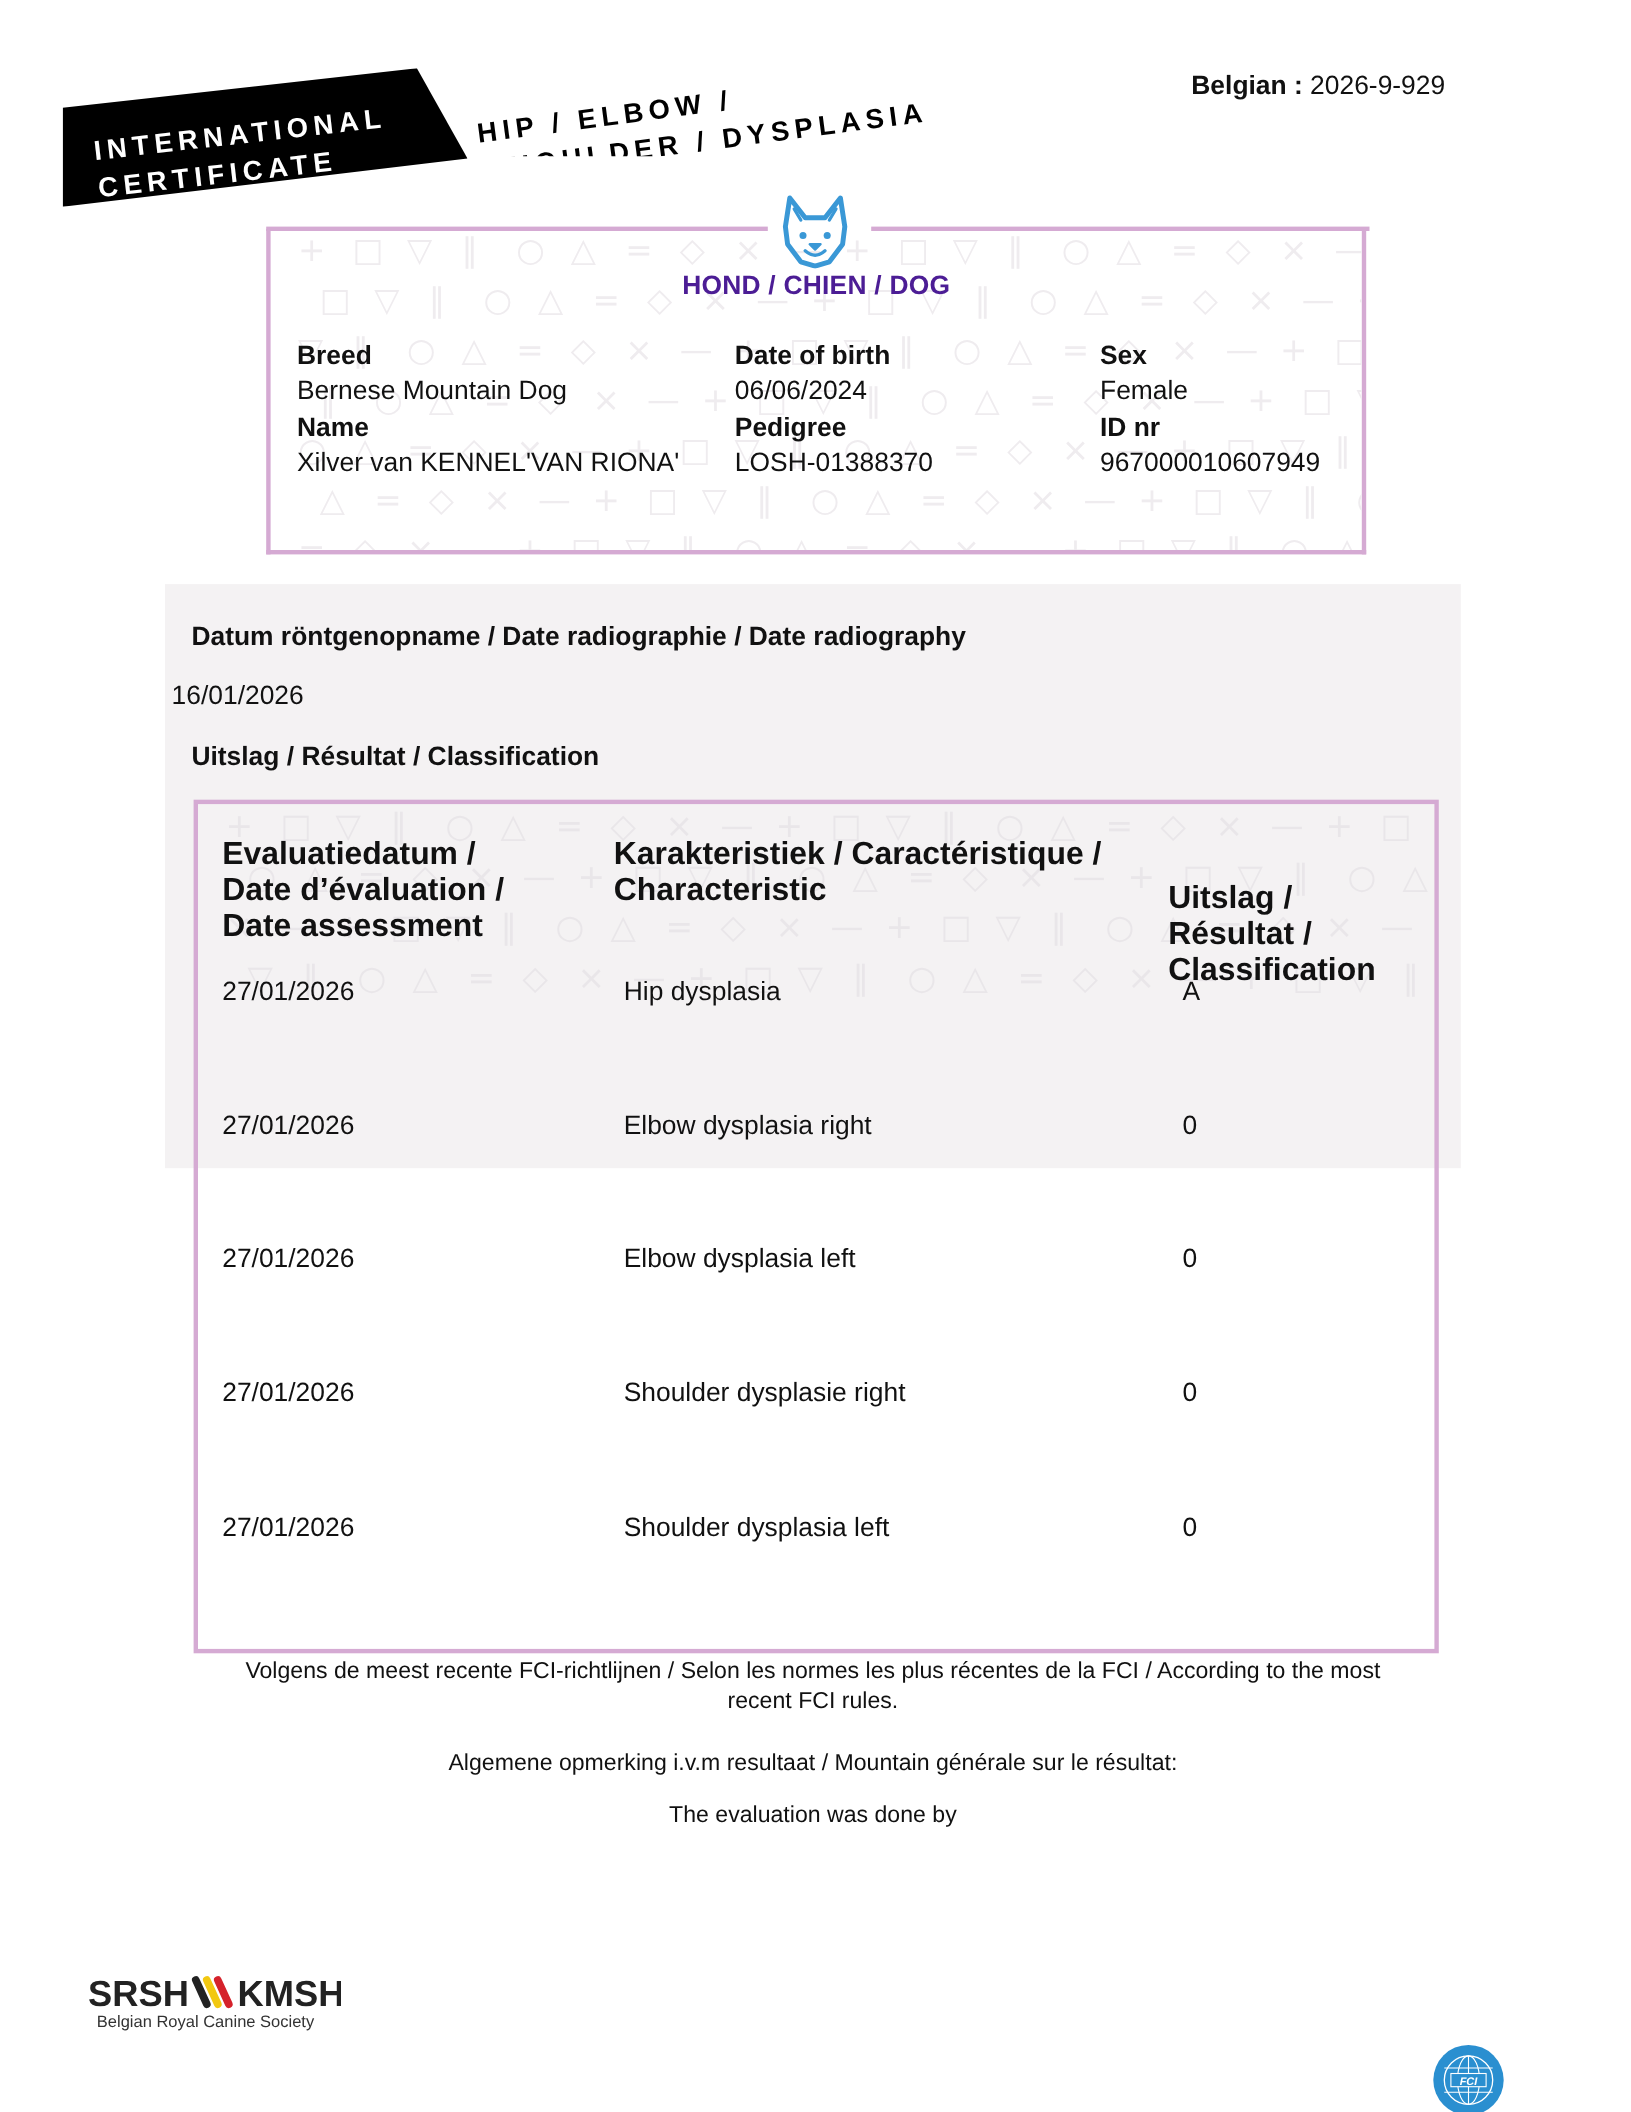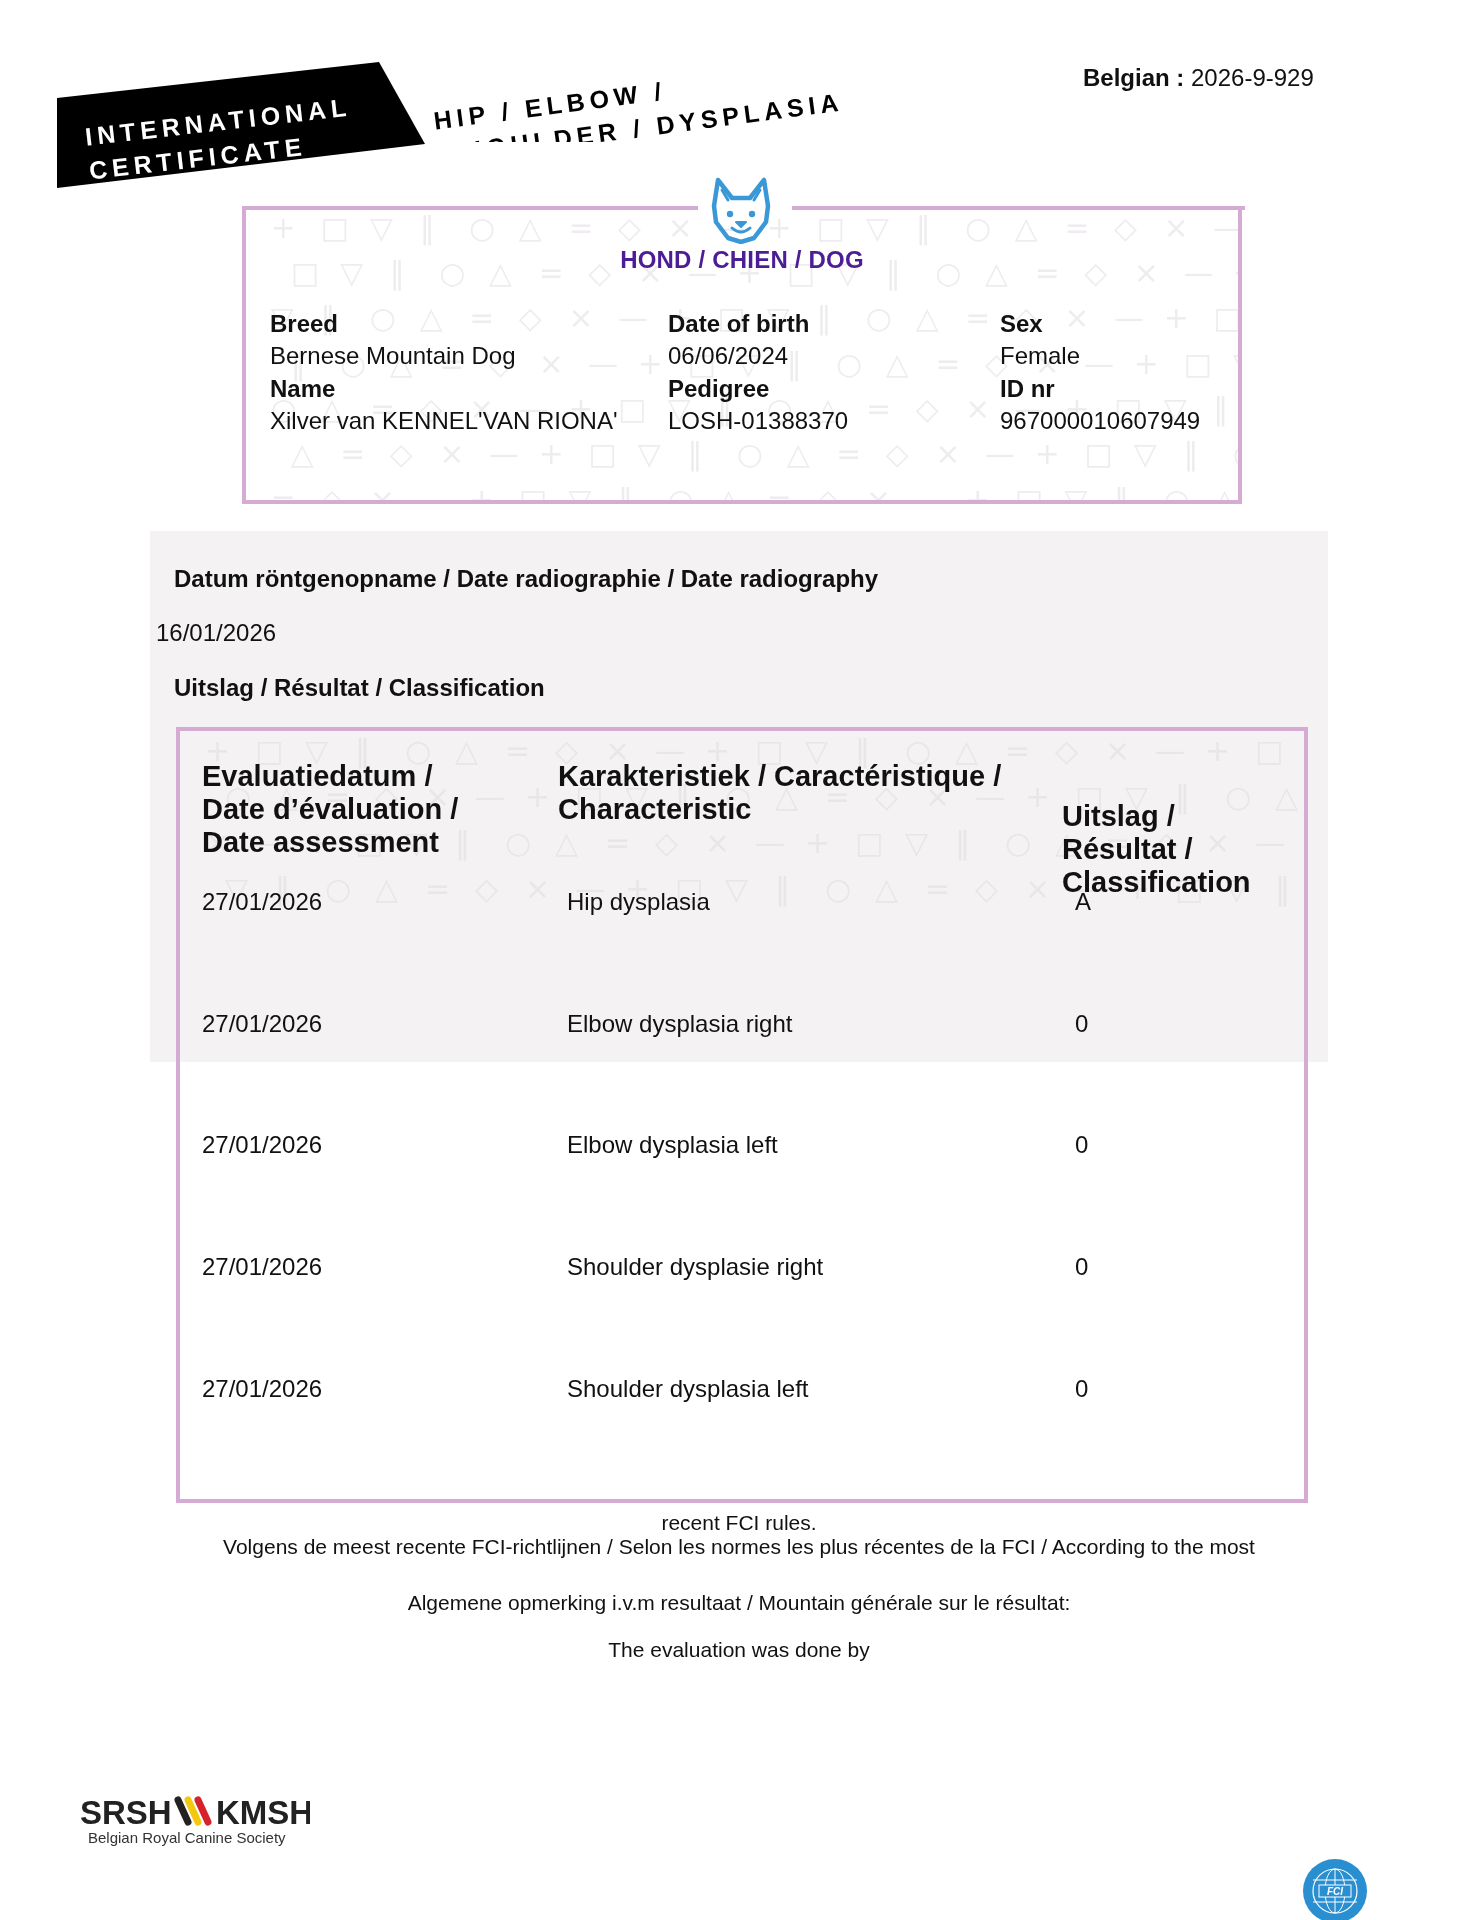--- a/index.html
+++ b/index.html
@@ -420,22 +420,22 @@
   <div class="abs td" style="left:567px; top:1253px;">Shoulder dysplasie right</div>
   <div class="abs td" style="left:1075px; top:1253px;">0</div>
 </div>
 <div>
   <div class="abs td" style="left:202px; top:1375px;">27/01/2026</div>
   <div class="abs td" style="left:567px; top:1375px;">Shoulder dysplasia left</div>
   <div class="abs td" style="left:1075px; top:1375px;">0</div>
 </div>
 
 <div class="abs foot" style="left:150px; top:1507px; width:1178px;">
+  <div>Volgens de meest recente FCI-richtlijnen / Selon les normes les plus récentes de la FCI / According to the most</div>
   <div style="margin-top:4px;">recent FCI rules.</div>
-  <div>Volgens de meest recente FCI-richtlijnen / Selon les normes les plus récentes de la FCI / According to the most</div>
 </div>
 <div class="abs foot" style="left:150px; top:1591px; width:1178px;">Algemene opmerking i.v.m resultaat / Mountain générale sur le résultat:</div>
 <div class="abs foot" style="left:150px; top:1638px; width:1178px;text-align:center;">The evaluation was done by</div>
 
 <div class="abs srsh">
   <svg viewBox="0 0 230 60" style="width:100%;height:100%">
     <text x="0" y="34" font-family="Liberation Sans, sans-serif" font-weight="bold" font-size="33" fill="#222">SRSH</text>
     <g>
       <line x1="98" y1="10" x2="108" y2="32" stroke="#222" stroke-width="7" stroke-linecap="round"></line>
       <line x1="108" y1="10" x2="118" y2="32" stroke="#f2c811" stroke-width="7" stroke-linecap="round"></line>

